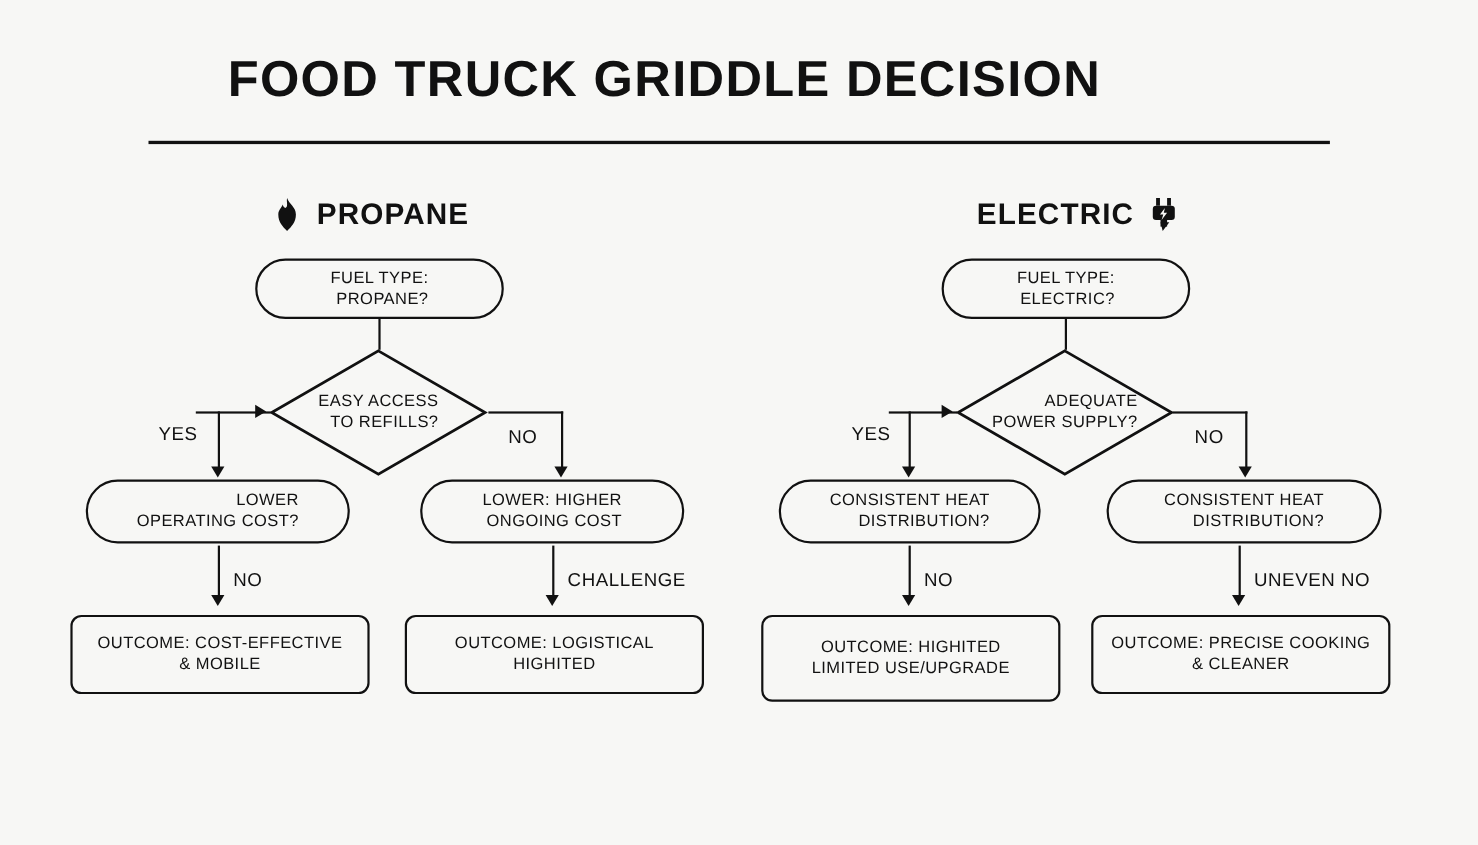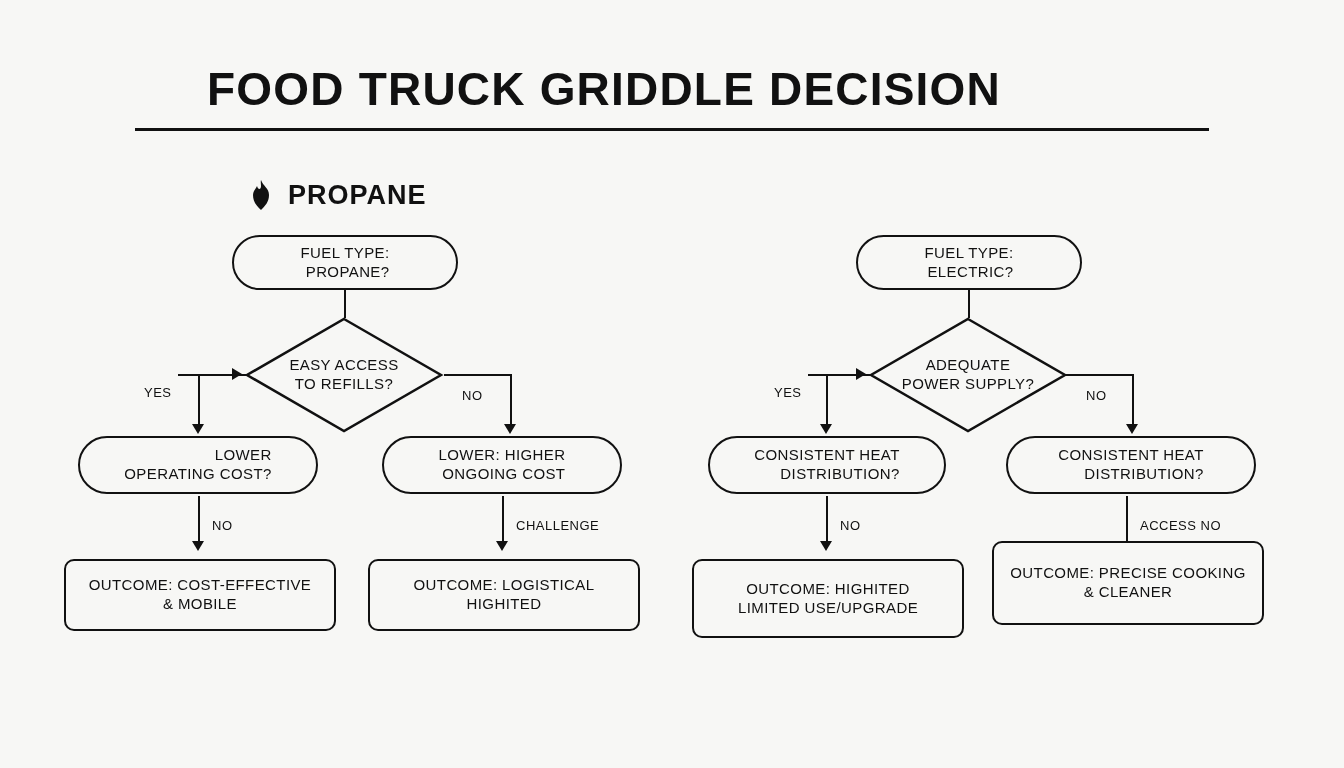--- a/index.html
+++ b/index.html
@@ -27,21 +27,20 @@
     position: absolute;
     left: 0;
     top: 44px;
     width: 1208px;
     text-align: center;
     font-size: 46px;
     font-weight: bold;
     letter-spacing: 1.2px;
     font-family: "Liberation Sans", sans-serif;
     color: #111;
-    margin-top: 18px;
   }
   .title-rule {
     position: absolute;
     left: 135px;
     top: 128px;
     width: 1074px;
     height: 3px;
     background: #111;
   }
   
@@ -92,21 +91,21 @@
     height: 100%;
   }
   .diamond-label {
     position: absolute;
     left: 0; top: 0;
     width: 100%;
     height: 100%;
     display: flex;
     align-items: center;
     justify-content: center;
-    text-align: center;
+    text-align: right;
     font-size: 15px;
     line-height: 1.25;
     letter-spacing: 0.4px;
     white-space: pre-line;
   }
 
   
   .conn {
     position: absolute;
     background: #111;
@@ -122,21 +121,21 @@
   }
   .arrow-right {
     position: absolute;
     width: 0; height: 0;
     border-top: 6px solid transparent;
     border-bottom: 6px solid transparent;
     border-left: 10px solid #111;
   }
   .edge-label {
     position: absolute;
-    font-size: 13px;
+    font-size: 17px;
     letter-spacing: 0.5px;
     color: #111;
     white-space: nowrap;
   }
 </style>
 </head>
 <body>
 
 <div class="canvas">
 
@@ -188,20 +187,33 @@
 
   <div class="conn v-line" style="left:502px; top:496px; height:48px;"></div>
   <div class="arrow-down" style="left:496px; top:541px;"></div>
   <div class="edge-label" style="left:516px; top:518px;">CHALLENGE</div>
 
   <div class="node rounded-rect" style="left:64px; top:559px; width:272px; height:72px;">OUTCOME: COST-EFFECTIVE
 &amp; MOBILE</div>
   <div class="node rounded-rect" style="left:368px; top:559px; width:272px; height:72px;">OUTCOME: LOGISTICAL
 HIGHITED</div>
 
+  <div class="branch-header" style="left:888px; top:180px;">
+    <span class="label">ELECTRIC</span>
+    <span class="icon-plug">
+      <svg width="26" height="30" viewBox="0 0 26 30">
+        <rect x="6" y="0" width="3.5" height="7" fill="#111"></rect>
+        <rect x="16" y="0" width="3.5" height="7" fill="#111"></rect>
+        <rect x="3" y="7" width="20" height="13" rx="3" fill="#111"></rect>
+        <rect x="10" y="20" width="6" height="6" fill="#111"></rect>
+        <path d="M10 22 L18 22 L12 30 Z" fill="#111"></path>
+        <path d="M14 9 L9.5 15 L12.5 15 L11 20 L16 13.5 L13 13.5 Z" fill="#f7f7f5"></path>
+      </svg>
+    </span>
+  </div>
 
   <div class="node stadium" style="left:856px; top:235px; width:226px; height:55px;">FUEL TYPE:
 ELECTRIC?</div>
 
   <div class="conn v-line" style="left:968px; top:290px; height:28px;"></div>
 
   <div class="diamond-wrap" style="left:868px; top:316px; width:200px; height:118px;text-decoration:underline;">
     <svg class="diamond-shape" viewBox="0 0 200 118" preserveAspectRatio="none">
       <polygon points="100,3 197,59 100,115 3,59" fill="#f7f7f5" stroke="#111" stroke-width="2.5"></polygon>
     </svg>
@@ -224,20 +236,20 @@
 DISTRIBUTION?</div>
   <div class="node stadium" style="left:1006px; top:436px; width:250px; height:58px;">CONSISTENT HEAT
 DISTRIBUTION?</div>
 
   <div class="conn v-line" style="left:826px; top:496px; height:48px;"></div>
   <div class="arrow-down" style="left:820px; top:541px;"></div>
   <div class="edge-label" style="left:840px; top:518px;">NO</div>
 
   <div class="conn v-line" style="left:1126px; top:496px; height:48px;"></div>
   <div class="arrow-down" style="left:1120px; top:541px;"></div>
-  <div class="edge-label" style="left:1140px; top:518px;">ACCESS NO</div>
+  <div class="edge-label" style="left:1140px; top:518px;">UNEVEN NO</div>
 
   <div class="node rounded-rect" style="left:692px; top:559px; width:272px; height:79px;">OUTCOME: HIGHITED
 LIMITED USE/UPGRADE</div>
-  <div class="node rounded-rect" style="left:992px; top:541px; width:272px; height:84px;padding-left:10px;">OUTCOME: PRECISE COOKING
+  <div class="node rounded-rect" style="left:992px; top:559px; width:272px; height:72px;padding-left:10px;">OUTCOME: PRECISE COOKING
 &amp; CLEANER</div>
 
 </div>
 
 </body></html>

